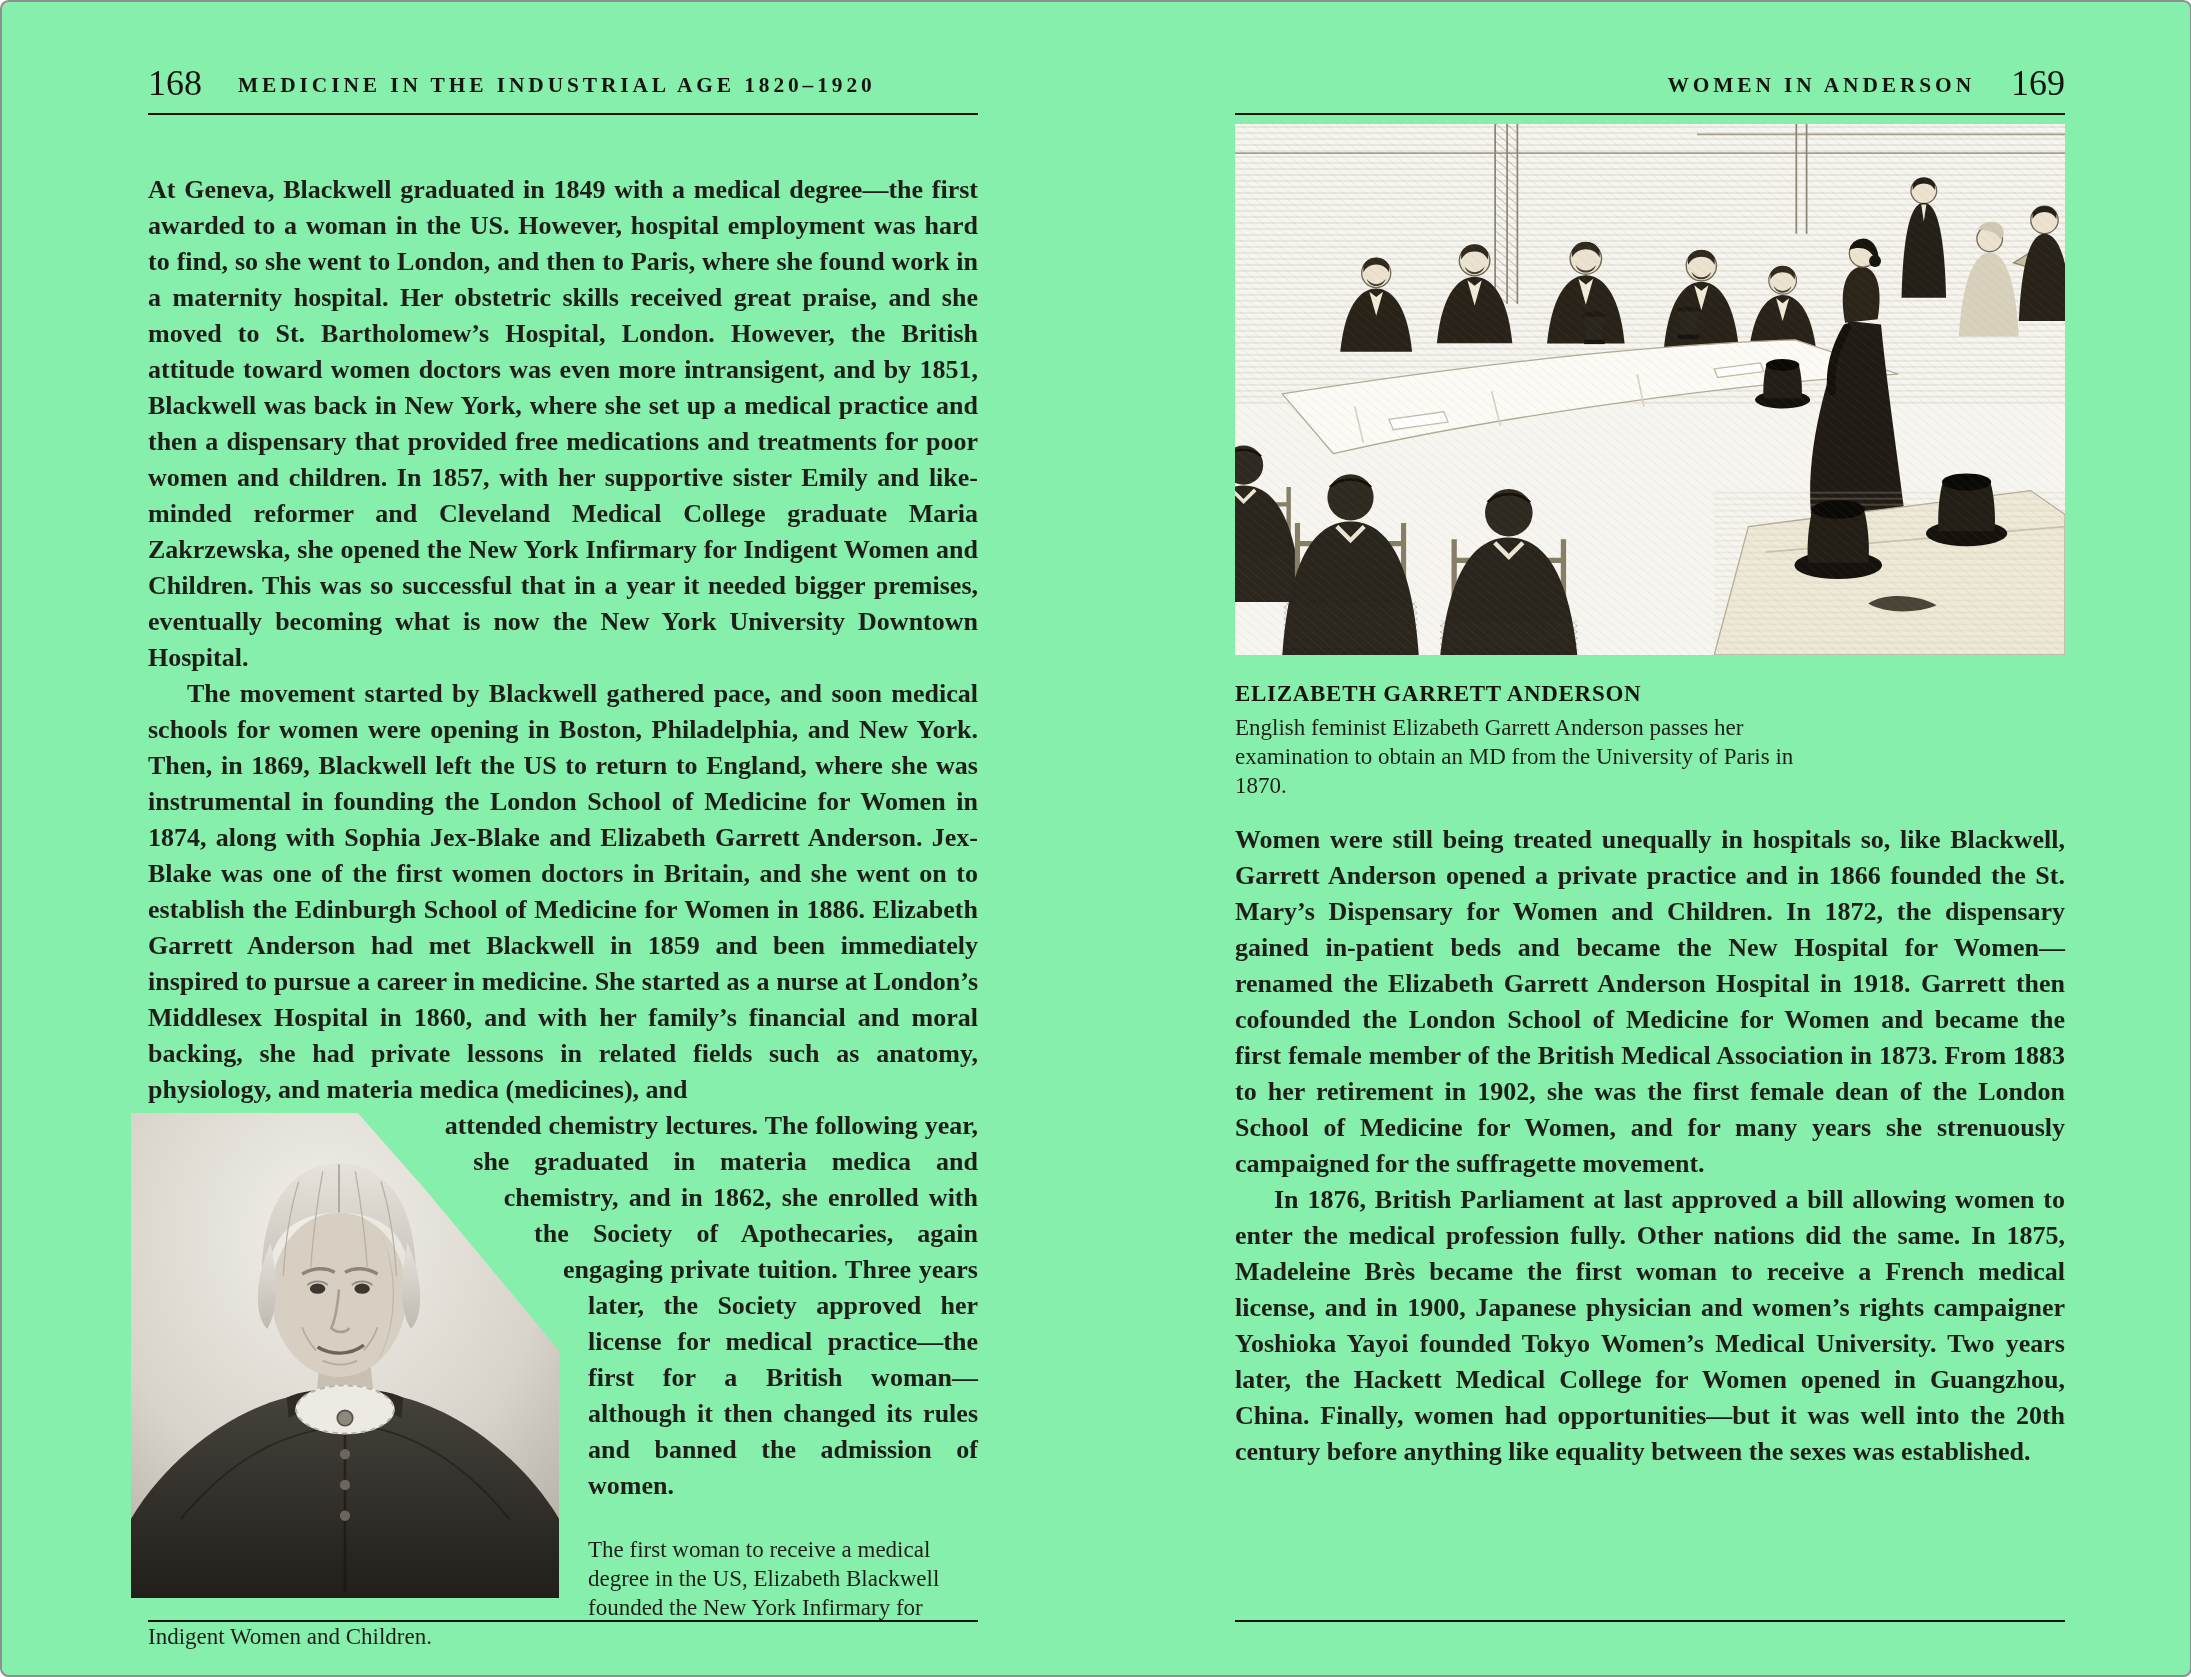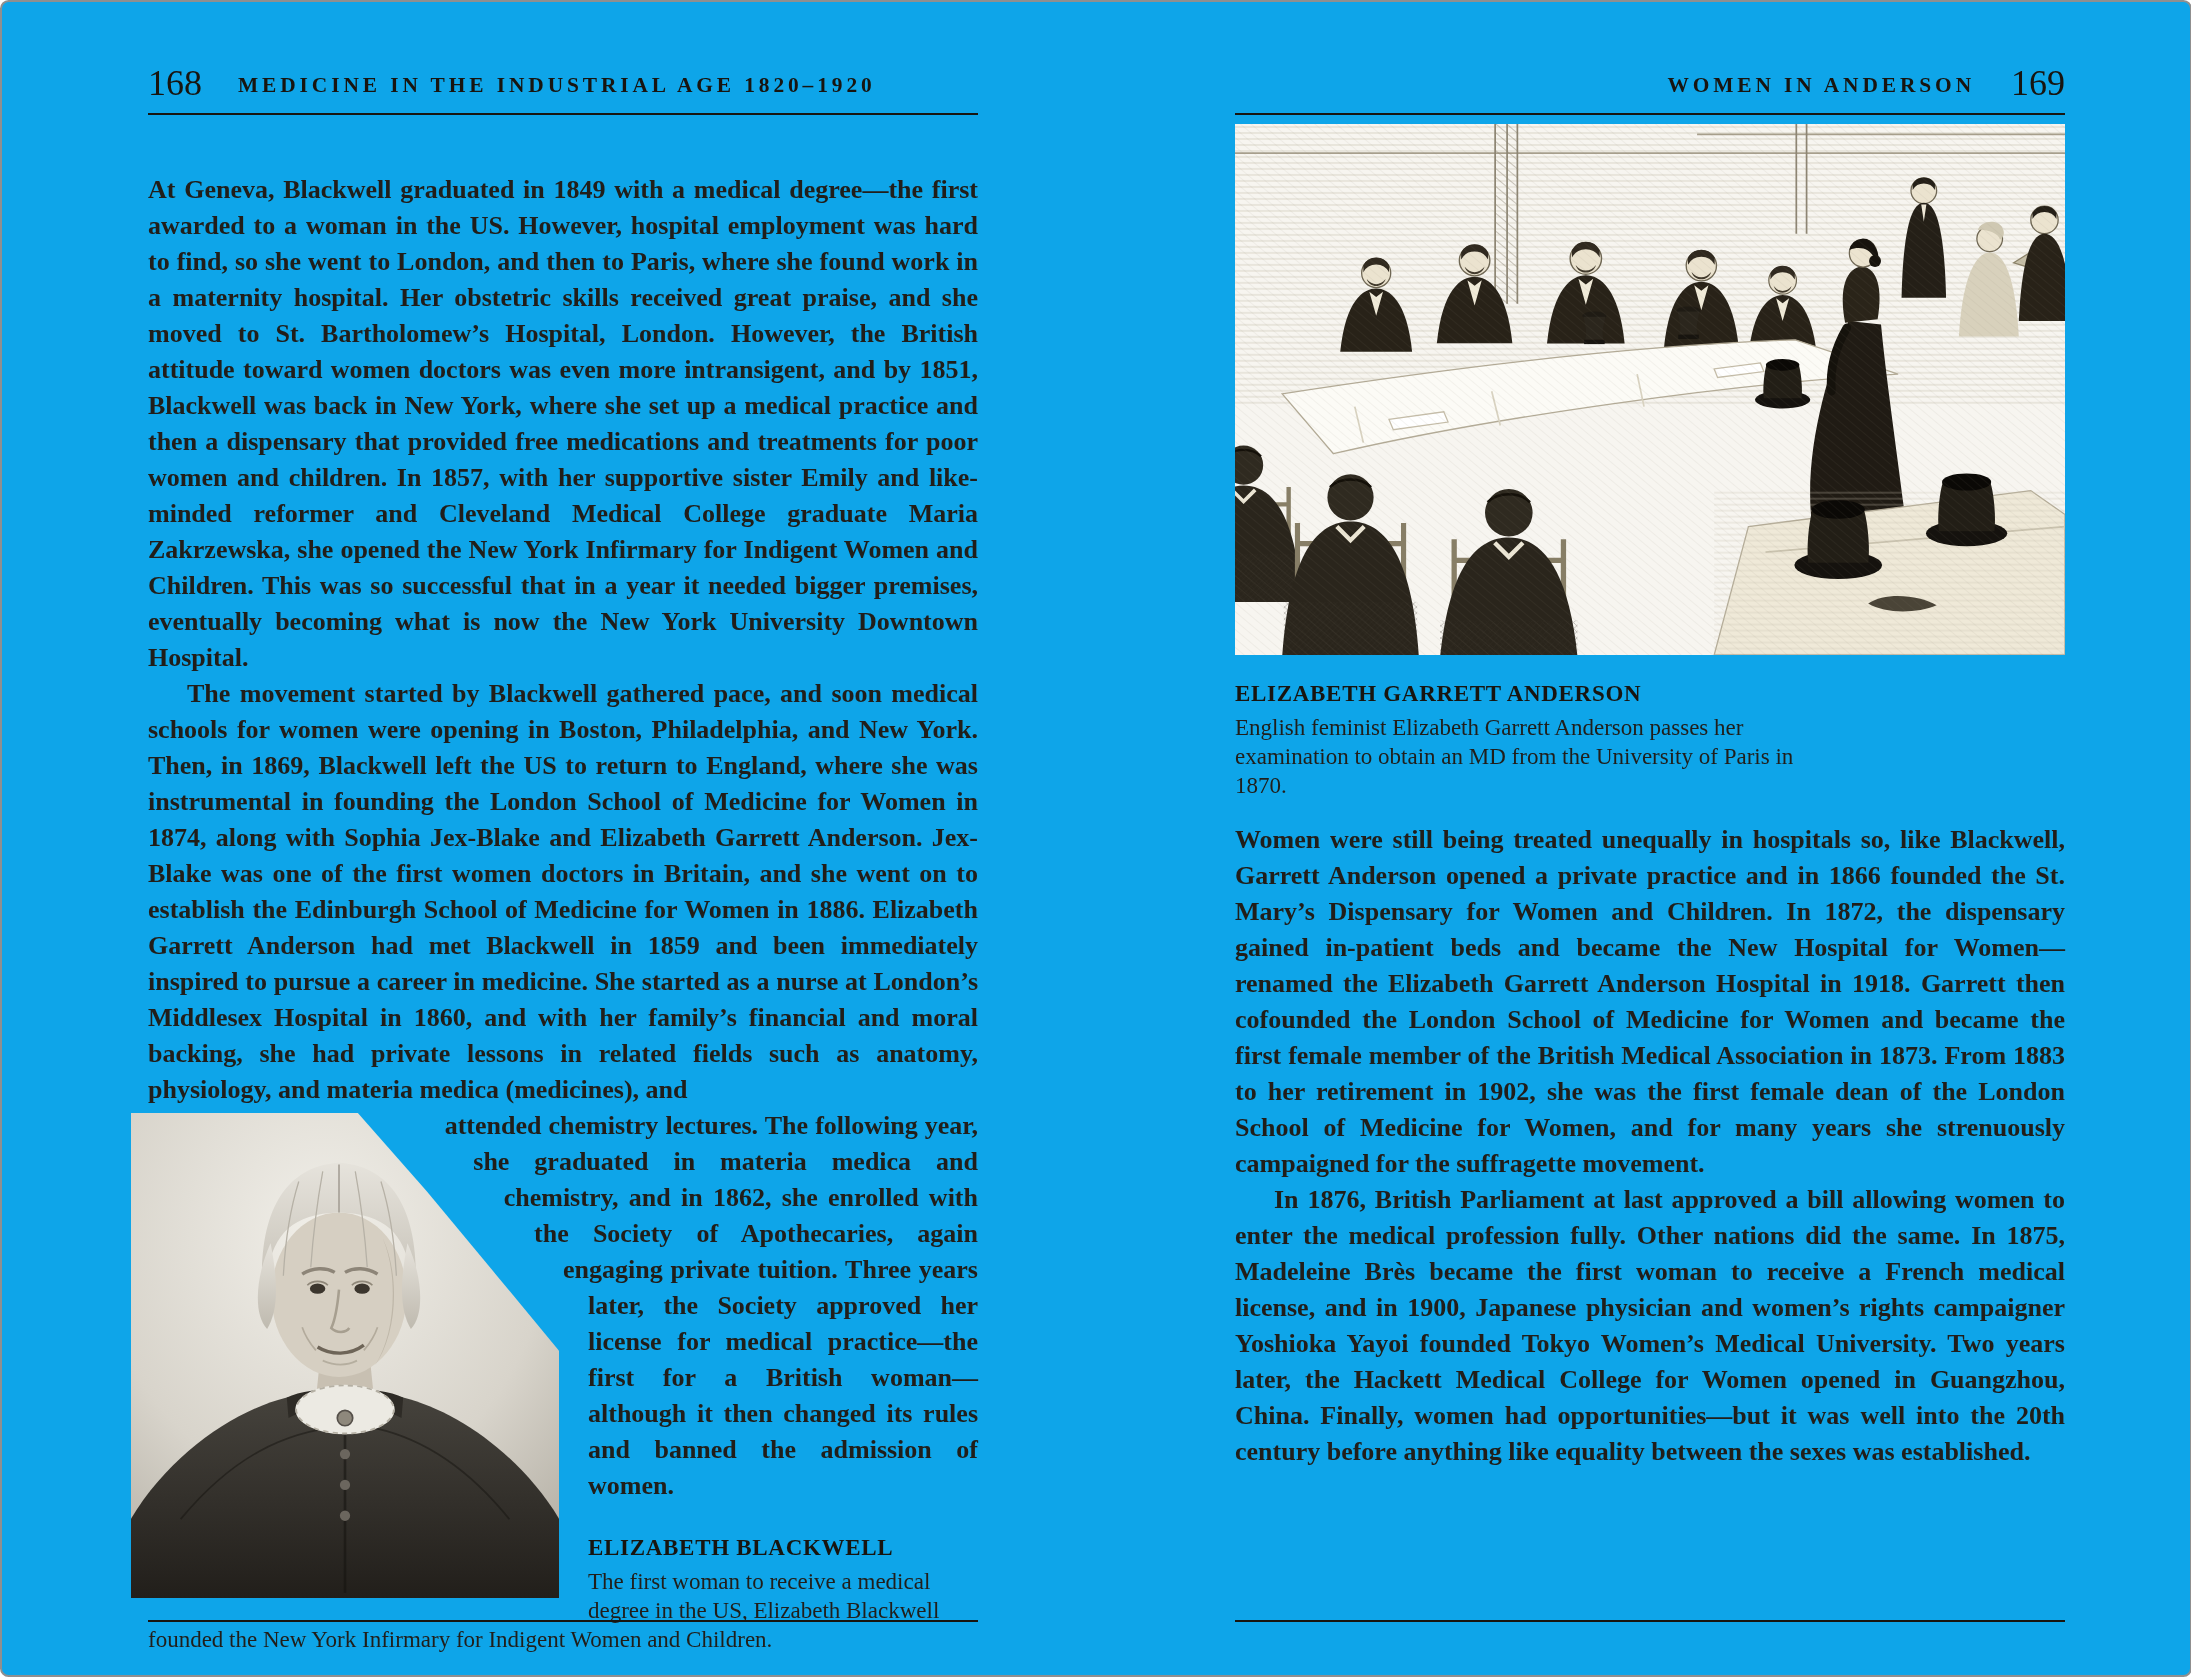--- a/index.html
+++ b/index.html
@@ -1,21 +1,21 @@
 <!DOCTYPE html>
 <html style="font-size:13.7px"><head>
 <meta charset="utf-8">
 <style>
   * { margin:0; padding:0; box-sizing:border-box; }
   html,body { background:#ffffff; }
   body { width:2192px; }
 
   .spread {
     position:relative; width:2192px; height:1677px;
-    background:#0ea5e9; border:2.6px solid #8f8f8f; border-radius:8.6px;
+    background:#86efac; border:2.6px solid #8f8f8f; border-radius:8.6px;
     overflow:hidden;
     font-family:"Liberation Serif","DejaVu Serif",serif;
     color:#211e1a;
   }
   .page { position:absolute; top:0; height:100%; }
   .page-left  { left:146px;  width:830px; }
   .page-right { left:1233px; width:830px; }
 
   .ph { display:flex; align-items:baseline; margin-top:63px; padding-bottom:12px; border-bottom:2.6px solid #181510; }
   .ph-left  .folio { margin-right:36px; }
@@ -118,21 +118,20 @@
             <path d="M250,376 L250,560" stroke="#15130f" stroke-width="3" opacity="0.55"></path>
             <circle cx="250" cy="398" r="6" fill="#6b665e"></circle>
             <circle cx="250" cy="434" r="6" fill="#6b665e"></circle>
             <circle cx="250" cy="470" r="6" fill="#6b665e"></circle>
           </svg>
         </figure>
 
         <p class="para cont">attended chemistry lectures. The following year, she graduated in materia medica and chemistry, and in 1862, she enrolled with the Society of Apothecaries, again engaging private tuition. Three years later, the Society approved her license for medical practice—the first for a British woman—although it then changed its rules and banned the admission of women.</p>
 
         <div class="left-caption">
-          <div class="caption-title">ELIZABETH BLACKWELL</div>
           <div class="caption-body">The first woman to receive a medical degree in the US, Elizabeth Blackwell founded the New York Infirmary for Indigent Women and Children.</div>
         </div>
       </div>
     </div>
 
     <div class="bottom-rule"></div>
   </section>
 
   <section class="page page-right">
     <header class="ph ph-right">

